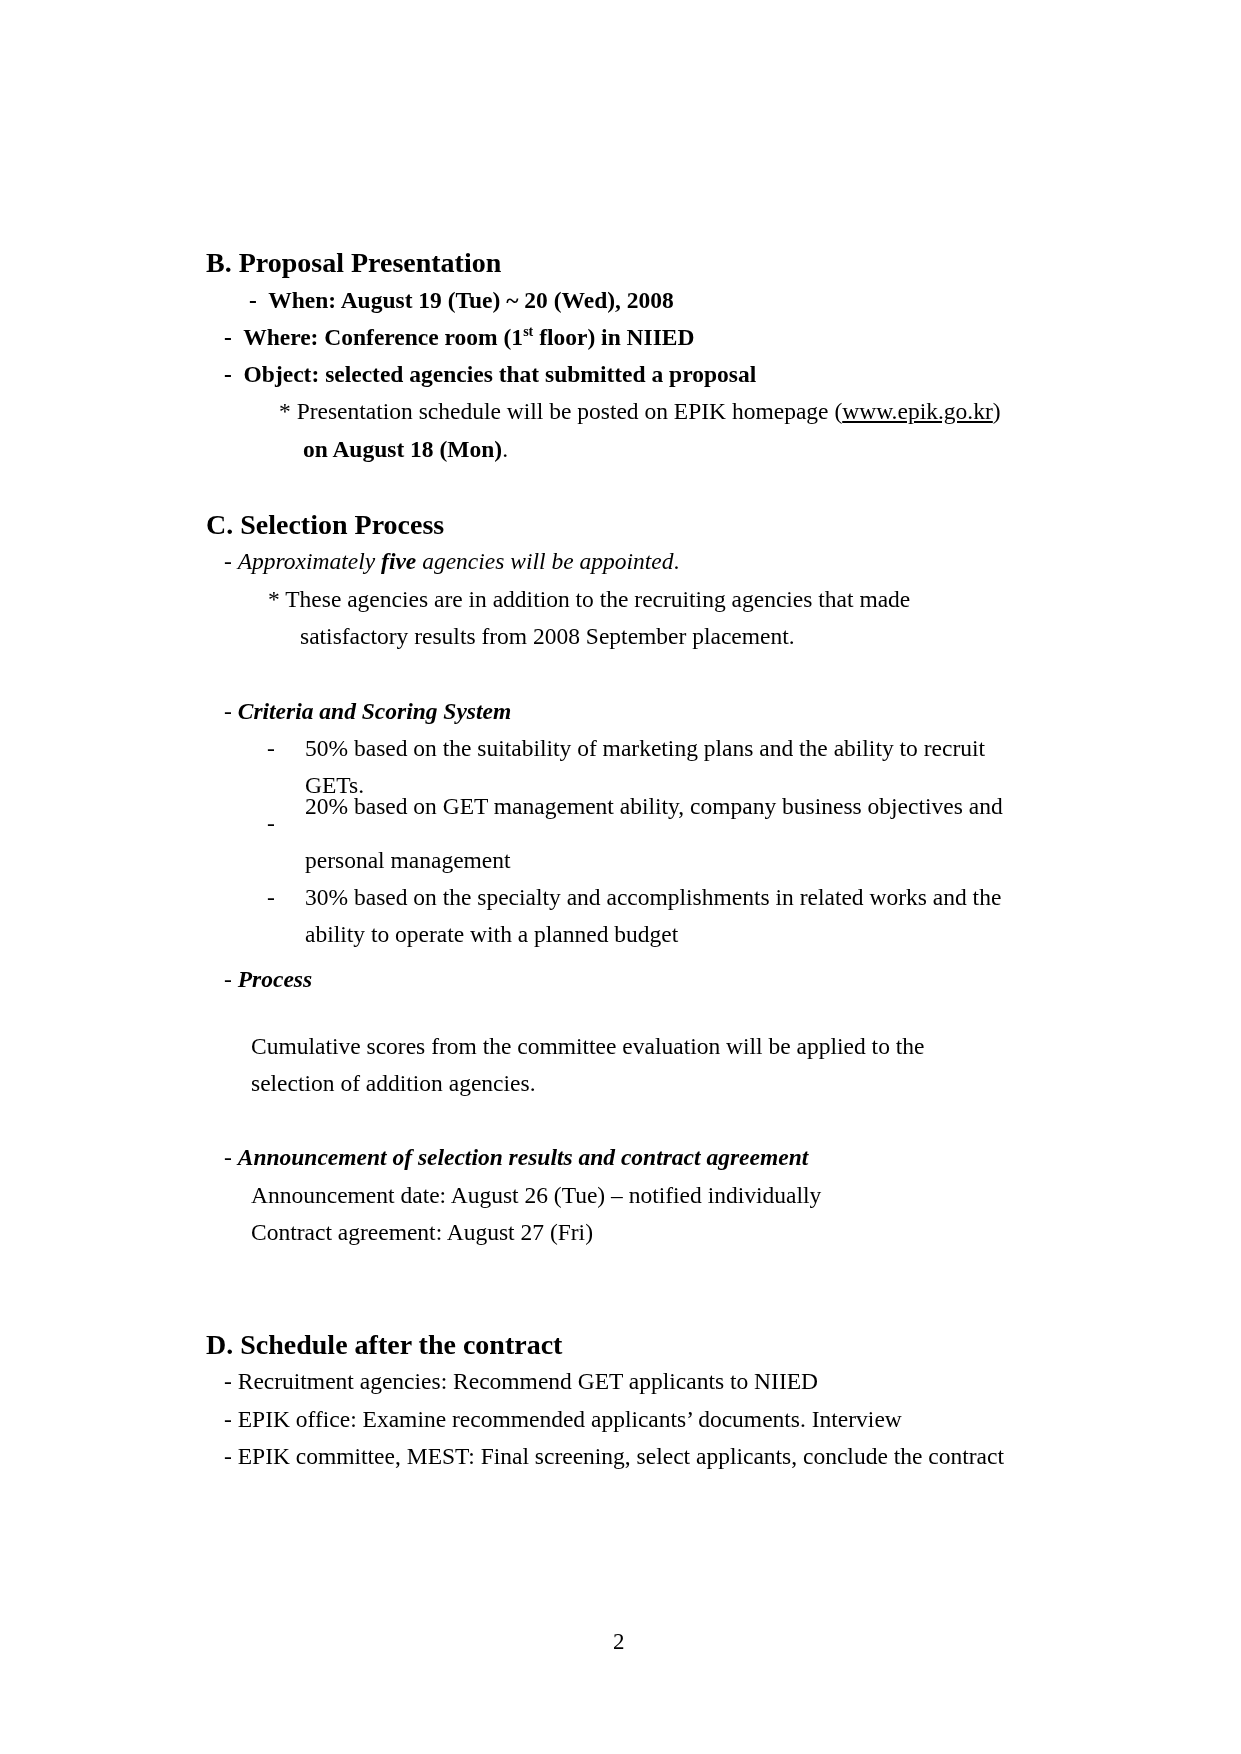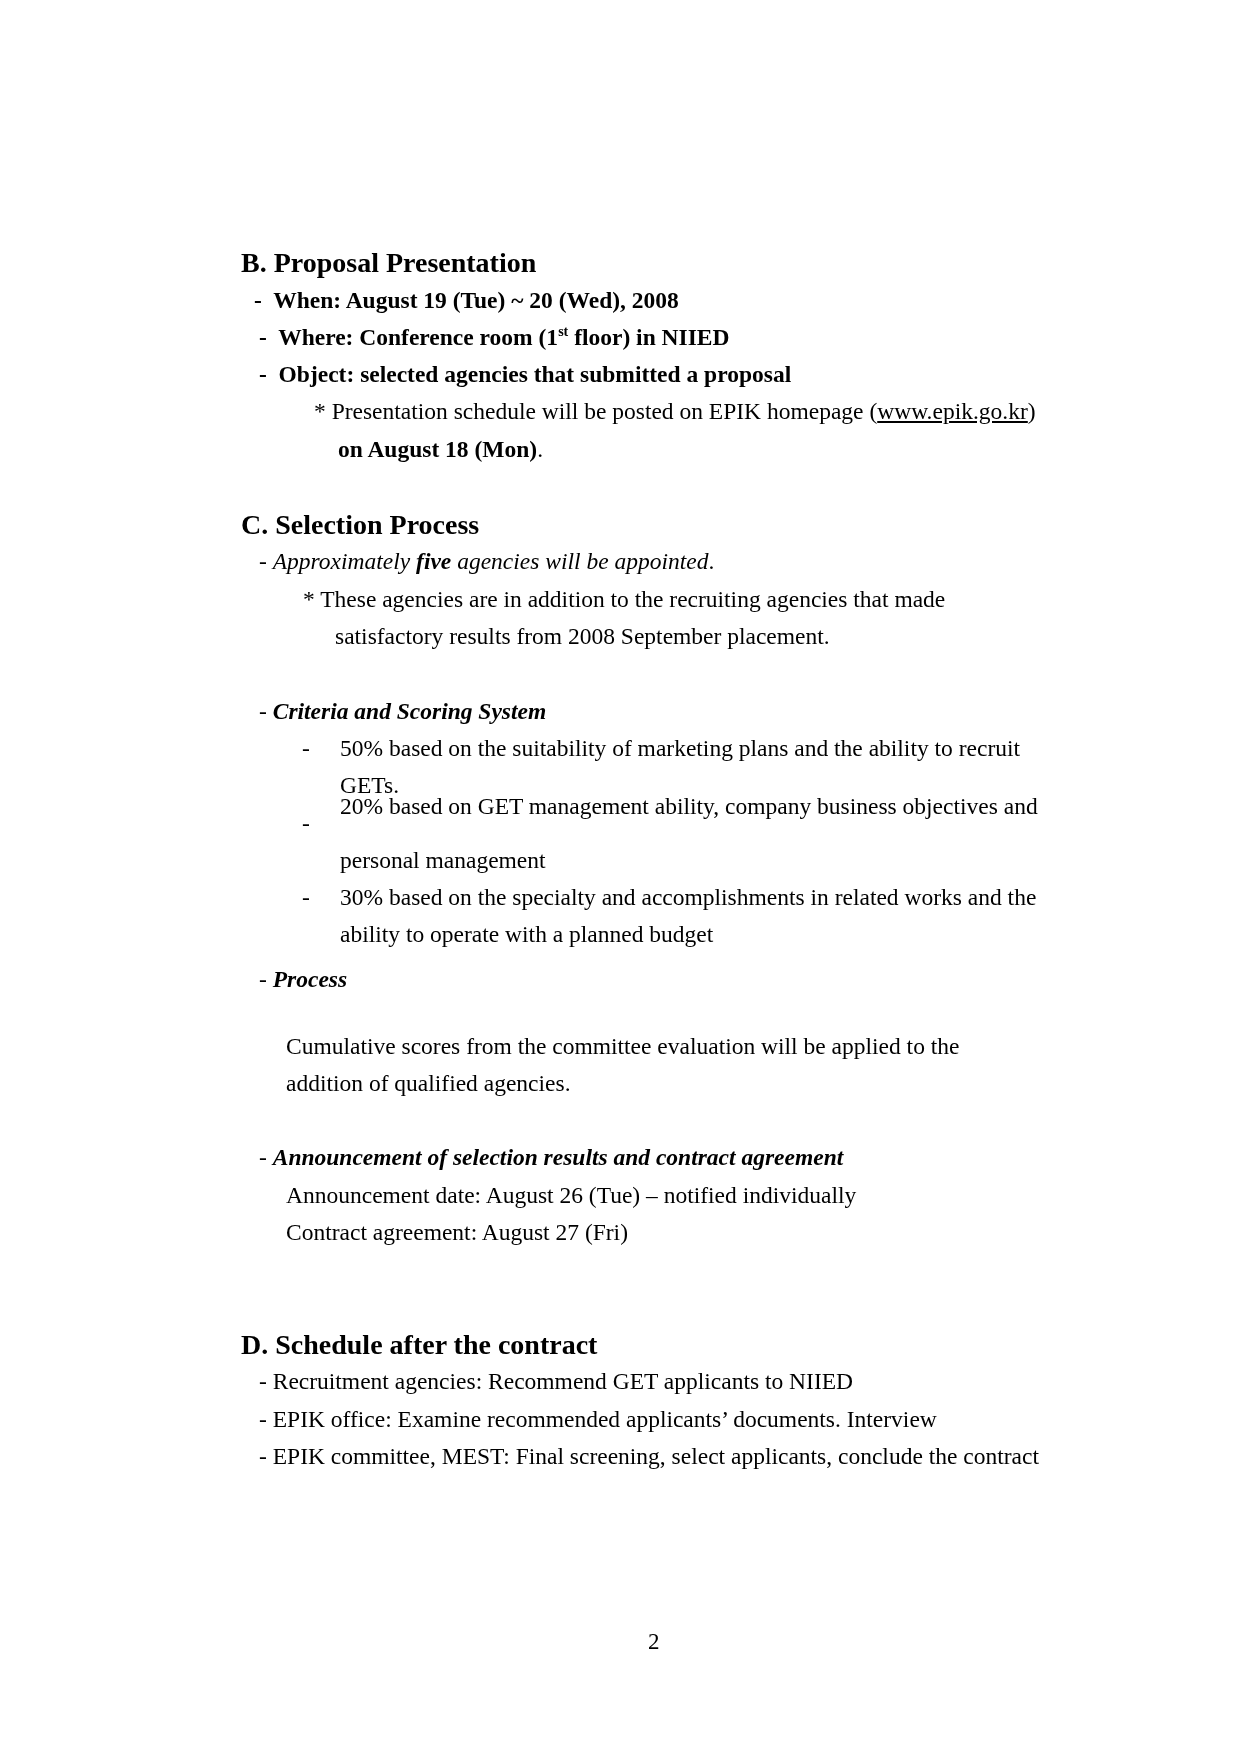--- a/index.html
+++ b/index.html
@@ -2,35 +2,35 @@
 <html><head>
 <meta charset="utf-8">
 <style>
   html, body { margin: 0; padding: 0; background: #ffffff; }
   body {
     width: 1241px; height: 1754px; position: relative; overflow: hidden;
     font-family: "Liberation Serif", "DejaVu Serif", serif;
     color: #000000;
     font-size: 23.5px;
   }
-  .line { position: absolute; white-space: nowrap; line-height: 1; margin-left: 35px; }
+  .line { position: absolute; white-space: nowrap; line-height: 1; }
   .h { font-weight: bold; font-size: 28px; }
   .b { font-weight: bold; }
   .i { font-style: italic; }
   .bi { font-weight: bold; font-style: italic; }
   sup { font-size: 14px; vertical-align: 9px; line-height: 0; }
   a.link { color: #000000; text-decoration: underline; }
   .pagenum { position: absolute; left: 613px; top: 1630px; font-size: 23px; }
 </style>
 </head>
 <body>
 
 <div class="line h" style="left:206px; top:249px;">B. Proposal Presentation</div>
 
-<div class="line b" style="left:219px; top:289px;">
+<div class="line b" style="left:249px; top:289px;">
   <span style="white-space:pre">-  </span><span>When:  August 19 (Tue) ~ 20 (Wed), 2008</span>
 </div>
 
 <div class="line b" style="left:224px; top:326px;">
   <span style="white-space:pre">-  </span><span>Where: Conference room (1</span><sup>st</sup><span style="white-space:pre"> floor) in NIIED</span>
 </div>
 
 <div class="line b" style="left:224px; top:363px;">
   <span style="white-space:pre">-  </span><span>Object: selected agencies that submitted a proposal</span>
 </div>
@@ -69,21 +69,21 @@
 <div>
   <div class="line" style="left:267px; top:886px;">-</div>
   <div class="line" style="left:305px; top:886px;">30% based on the specialty and accomplishments in related works and the</div>
   <div class="line" style="left:305px; top:923px;">ability to operate with a planned budget</div>
 </div>
 
 <div class="line" style="left:224px; top:968px;text-align:center;">
   <span style="white-space:pre">- </span><span class="bi">Process</span>
 </div>
 <div class="line" style="left:251px; top:1035px;">Cumulative scores from the committee evaluation will be applied to the</div>
-<div class="line" style="left:251px; top:1072px;">addition of qualified agencies.</div>
+<div class="line" style="left:251px; top:1072px;">selection of addition agencies.</div>
 
 <div class="line" style="left:224px; top:1146px;">
   <span style="white-space:pre">- </span><span class="bi">Announcement of selection results and contract agreement</span>
 </div>
 <div class="line" style="left:251px; top:1184px;">Announcement date: August 26 (Tue) – notified individually</div>
 <div class="line" style="left:251px; top:1221px;">Contract agreement: August 27 (Fri)</div>
 
 <div class="line h" style="left:206px; top:1331px;">D. Schedule after the contract</div>
 <div class="line" style="left:224px; top:1370px;">- Recruitment agencies: Recommend GET applicants to NIIED</div>
 <div class="line" style="left:224px; top:1408px;">- EPIK office: Examine recommended applicants’ documents. Interview</div>

